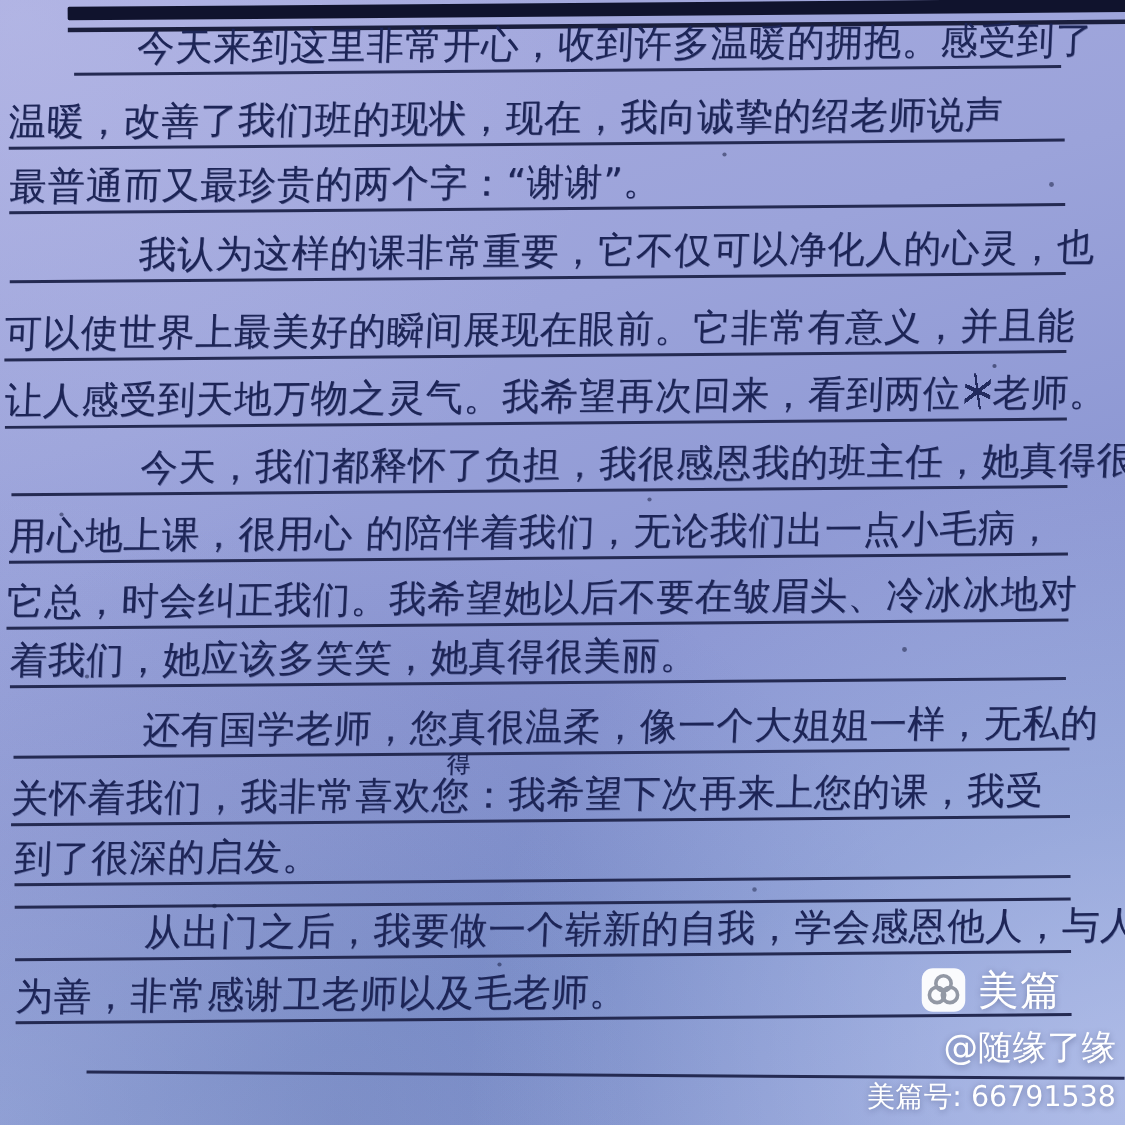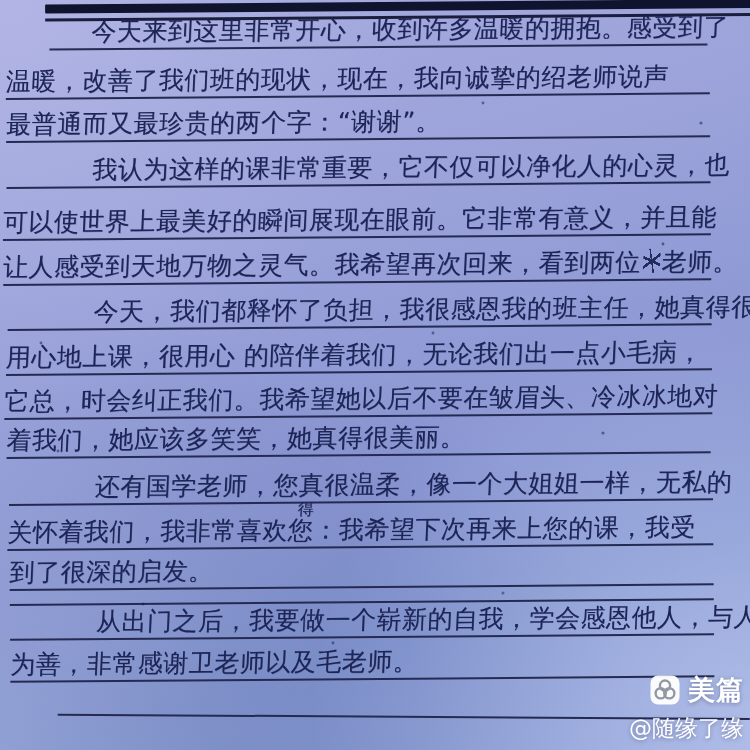--- a/index.html
+++ b/index.html
@@ -72,22 +72,22 @@
       57px 450px 0 0.4px rgba(18,24,60,0.5),  212px 523px 0 0.5px rgba(18,24,60,0.45),
       362px 472px 0 0.3px rgba(18,24,60,0.5), 602px 432px 0 0.6px rgba(18,24,60,0.5),
       683px 533px 0 0.4px rgba(18,24,60,0.5), 142px 603px 0 0.5px rgba(18,24,60,0.45),
       332px 642px 0 0.4px rgba(18,24,60,0.5), 502px 592px 0 0.5px rgba(18,24,60,0.45),
       641px 617px 0 0.4px rgba(18,24,60,0.5), 722px 312px 0 0.5px rgba(18,24,60,0.5),
       40px 342px 0 0.4px rgba(18,24,60,0.5),  482px 102px 0 0.4px rgba(18,24,60,0.5);
   }
 
   .watermark{position:absolute;right:6px;bottom:6px;text-align:right;color:#ffffff;
     text-shadow:0 1px 4px rgba(15,20,60,0.35);}
-  .wm-app{display:flex;align-items:center;justify-content:flex-end;gap:8px;
-    font-size:27px;font-weight:bold;letter-spacing:1px;}
+  .wm-app{display:flex;align-items:center;justify-content:center;gap:8px;
+    font-size:27px;font-weight:normal;letter-spacing:1px;}
   .wm-icon{width:30px;height:30px;display:inline-block;}
   .wm-user{font-size:23px;margin-top:5px;}
   .wm-id{font-size:19px;margin-top:4px;}
 </style>
 </head>
 <body>
 
 <div class="photo">
   <div class="tilt">
 
@@ -154,14 +154,15 @@
         <svg width="30" height="30" viewBox="0 0 30 30" xmlns="http://www.w3.org/2000/svg">
           <rect x="0.5" y="0.5" width="29" height="29" rx="7.5" fill="#fdfdfe" opacity="0.97"></rect>
           <circle cx="15" cy="10.6" r="5.1" fill="none" stroke="#9298a4" stroke-width="2.4"></circle>
           <circle cx="10.7" cy="18.3" r="5.1" fill="none" stroke="#9298a4" stroke-width="2.4"></circle>
           <circle cx="19.3" cy="18.3" r="5.1" fill="none" stroke="#9298a4" stroke-width="2.4"></circle>
         </svg>
       </span>
       <span>美篇</span>
     </div>
     <div class="wm-user">@随缘了缘</div>
+    <div class="wm-id">美篇号: 66791538</div>
   </div>
 </div>
 
 </body></html>

